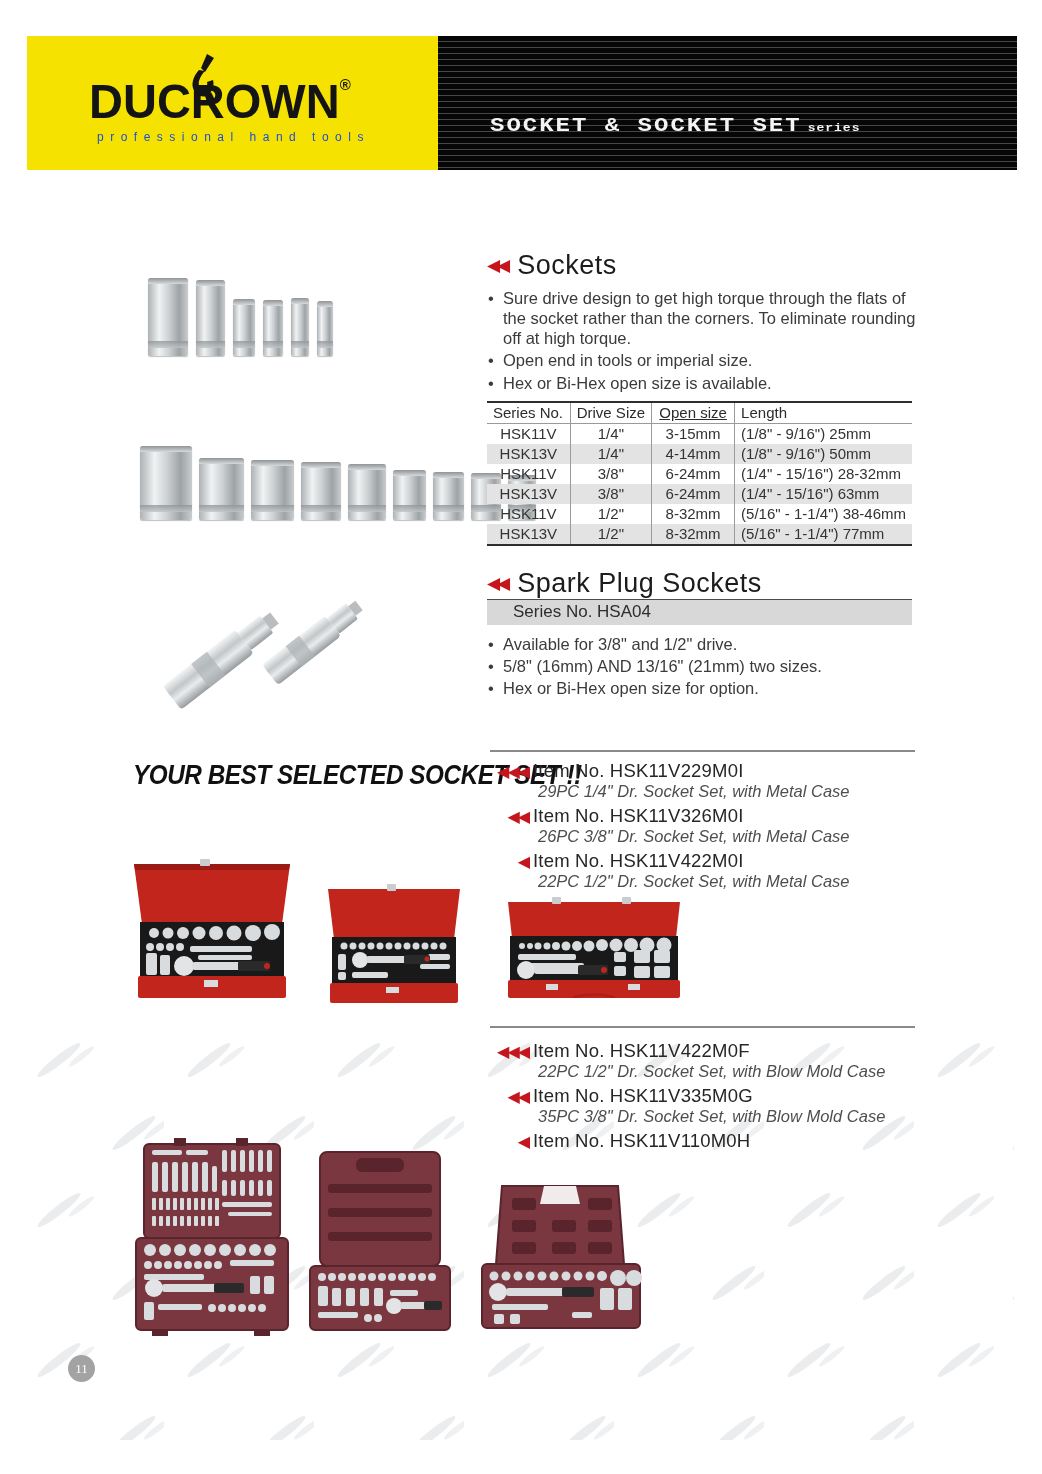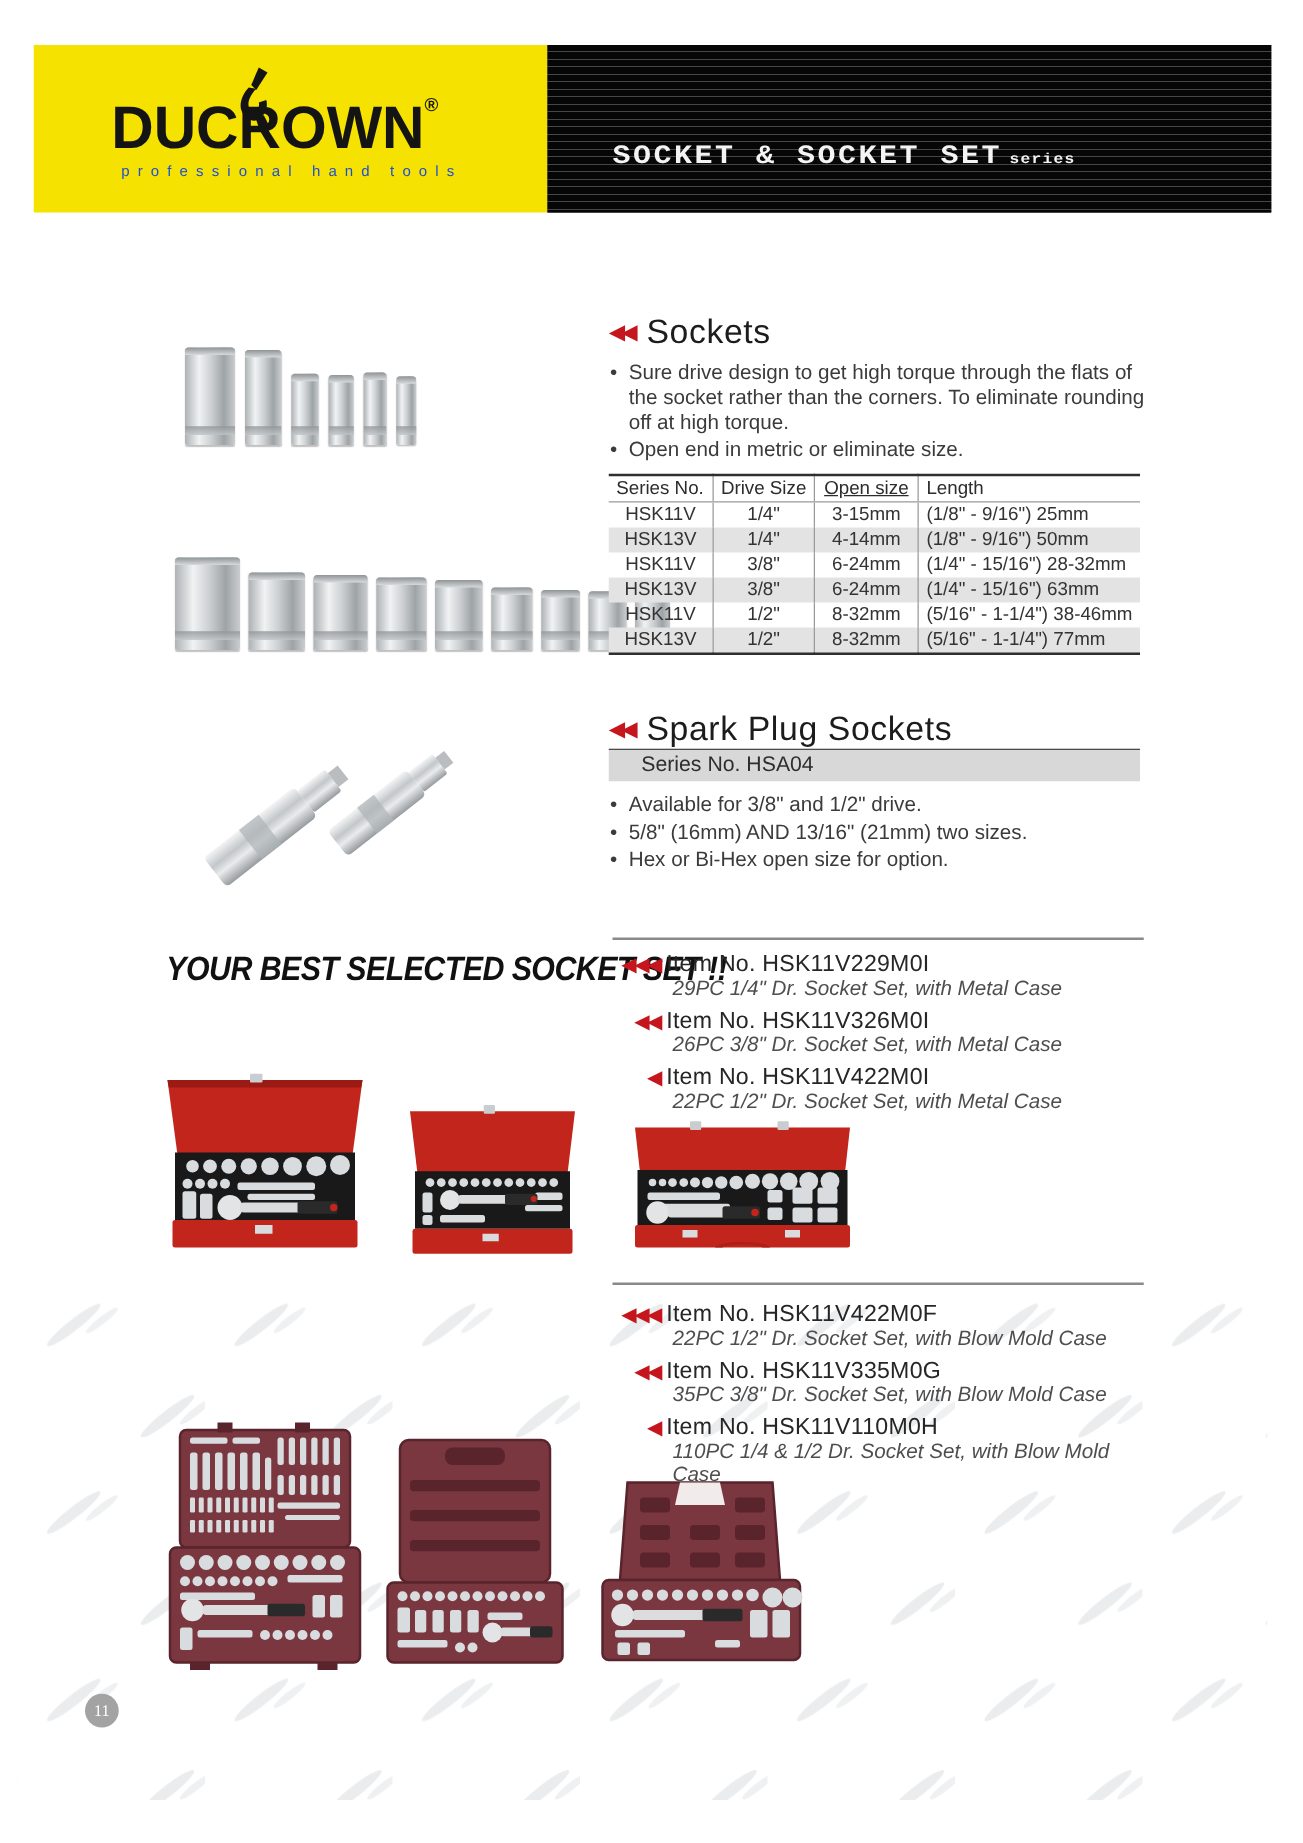--- a/index.html
+++ b/index.html
@@ -435,21 +435,22 @@
     </g>
   </svg>
 
   <div class="sockets-sec">
     <div class="sec-head">
       <span class="arrows">◀◀</span>
       <span class="sec-title">Sockets</span>
     </div>
     <ul class="bullets">
       <li>Sure drive design to get high torque through the flats of the socket rather than the corners. To eliminate rounding off at high torque.</li>
-      <li>Open end in metric or eliminate size.</li>
+      <li>Open end in tools or imperial size.</li>
+      <li>Hex or Bi-Hex open size is available.</li>
     </ul>
     <table class="spec-table">
       <thead>
         <tr>
           <th class="col-series">Series No.</th>
           <th class="col-drive">Drive Size</th>
           <th class="col-open">Open size</th>
           <th>Length</th>
         </tr>
       </thead>
@@ -535,18 +536,17 @@
     <div class="item-desc">22PC 1/2" Dr. Socket Set, with Blow Mold Case</div>
     <div class="item-row">
       <span class="item-arrows">◀◀</span>
       <span class="item-no">Item No. HSK11V335M0G</span>
     </div>
     <div class="item-desc">35PC 3/8" Dr. Socket Set, with Blow Mold Case</div>
     <div class="item-row">
       <span class="item-arrows">◀</span>
       <span class="item-no">Item No. HSK11V110M0H</span>
     </div>
-    <div class="item-desc">110PC 1/4 &amp; 1/2 Dr. Socket Set, with Blow Mold Case</div>
   </div>
 
   <div class="pagenum">11</div>
 
 </div>
 
 </body></html>

